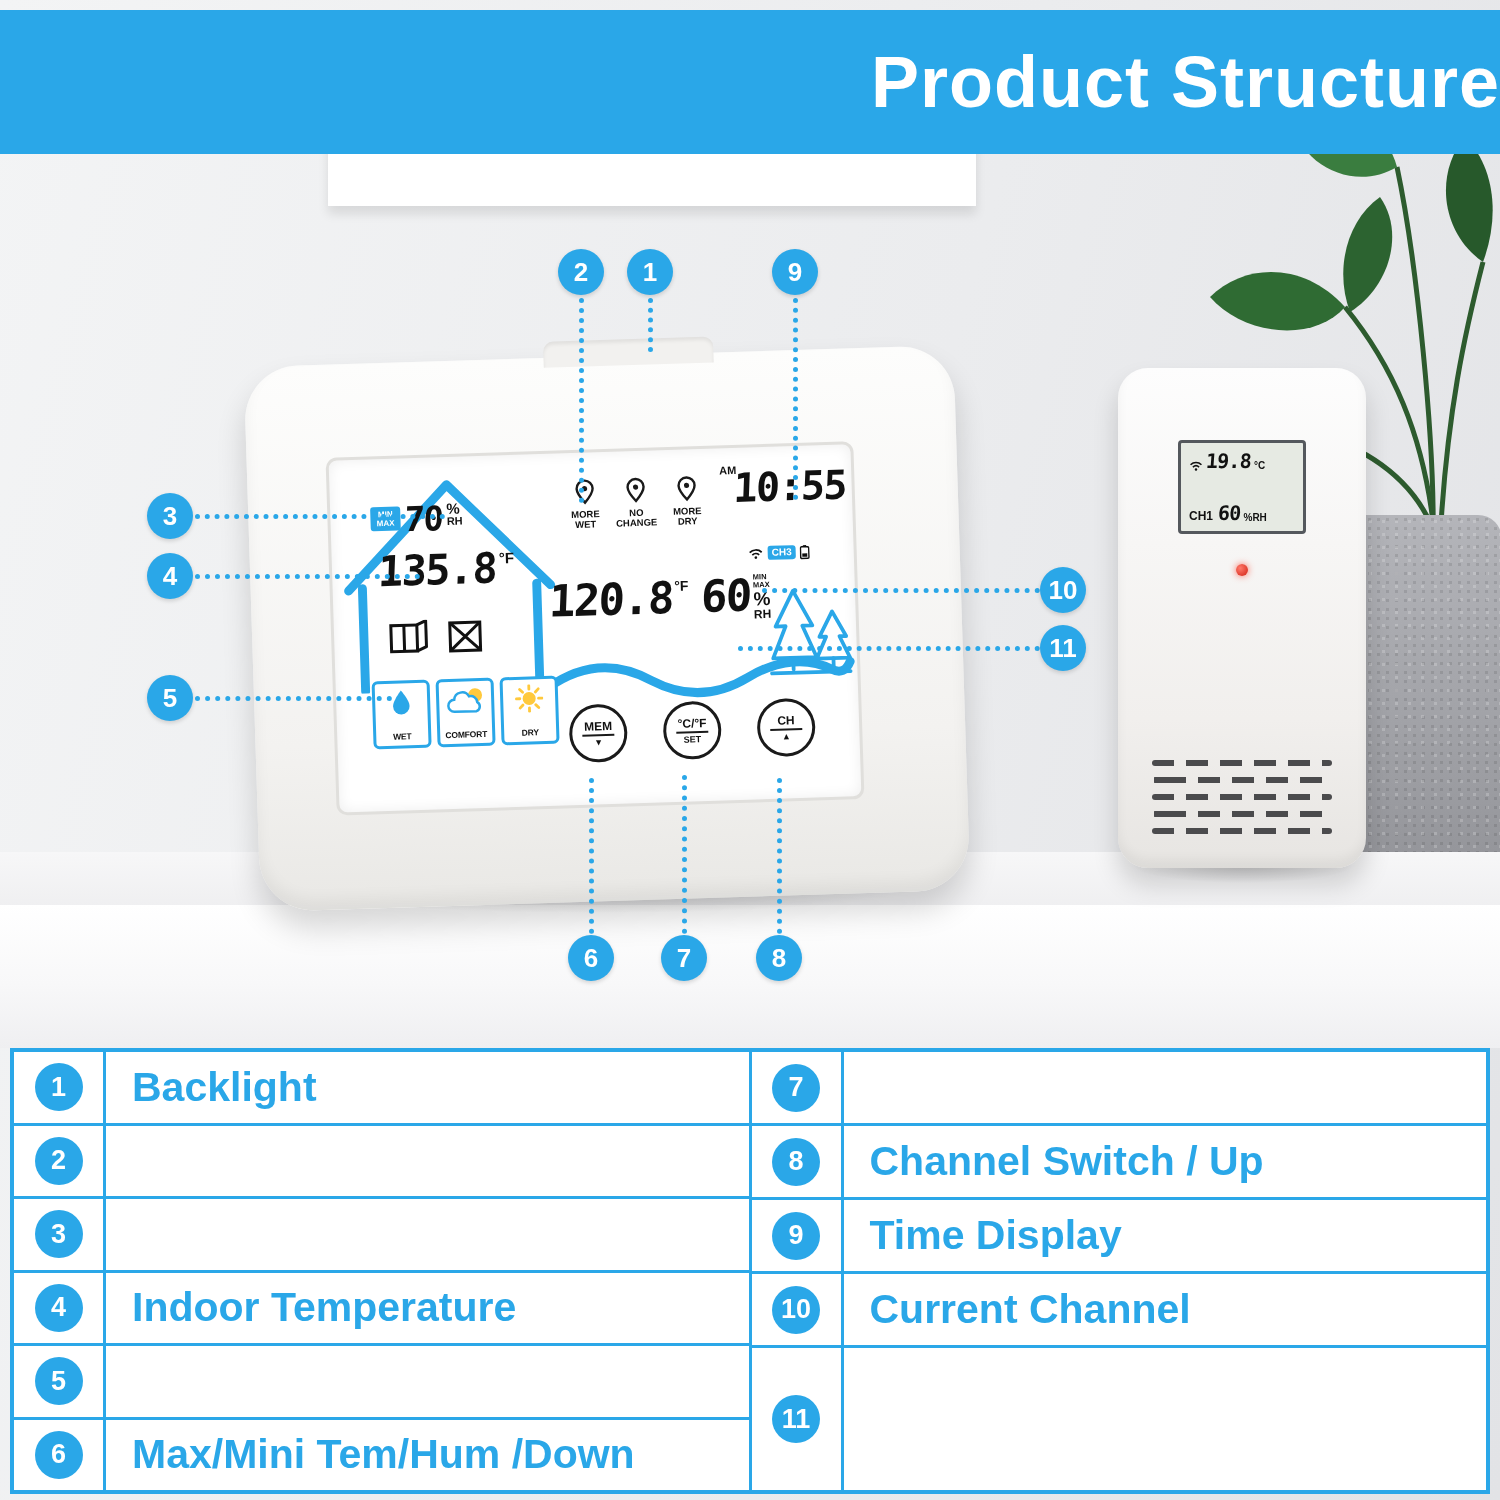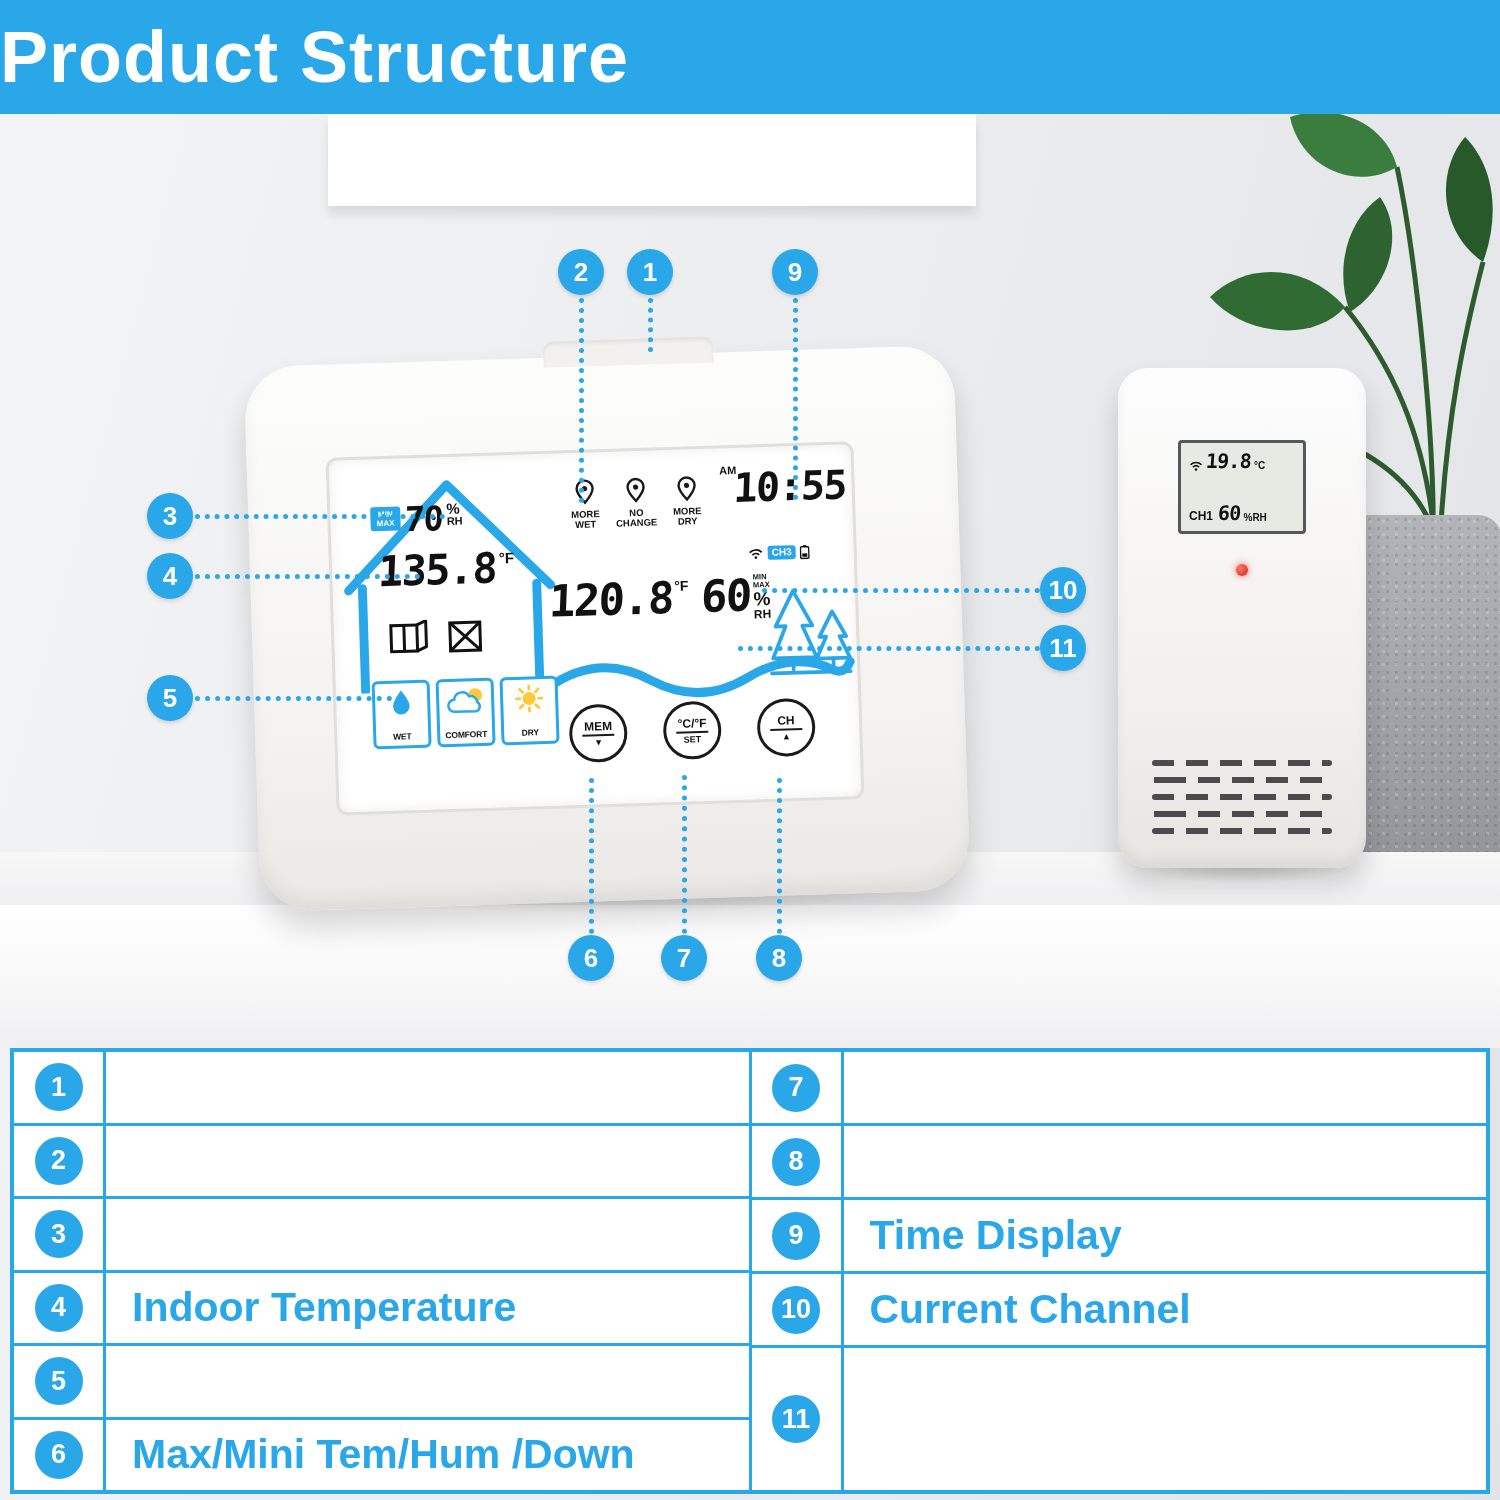--- a/index.html
+++ b/index.html
@@ -9,22 +9,22 @@
     --led:#E3341F;
     --ink:#111111;
   }
   *{box-sizing:border-box;margin:0;padding:0;}
   html,body{width:1500px;}
   body{font-family:"Liberation Sans", sans-serif;}
   .stage{position:relative;width:1500px;height:1500px;overflow:hidden;
     background:linear-gradient(105deg,#f3f4f5 0%,#ebecee 55%,#e2e3e6 100%);}
 
   
-  .banner{position:absolute;left:0;top:0;width:100%;height:114px;background:var(--banner);
-    display:flex;align-items:center;justify-content:flex-start;z-index:40;}
+  .banner{position:absolute;left:0;top:10px;width:100%;height:144px;background:var(--banner);
+    display:flex;align-items:center;justify-content:flex-end;z-index:40;}
   .banner h1{color:#fff;font-size:72px;font-weight:bold;letter-spacing:1px;}
 
   
   .frame{position:absolute;left:328px;top:114px;width:648px;height:92px;background:#ffffff;
     box-shadow:0 8px 10px rgba(0,0,0,.10);z-index:1;}
   .plant{position:absolute;left:1185px;top:112px;width:315px;height:430px;z-index:2;}
   .pot{position:absolute;left:1338px;top:515px;width:164px;height:395px;z-index:3;
     border-radius:24px 24px 42px 42px;
     background-image:
       radial-gradient(circle, rgba(255,255,255,.20) 0 1.5px, transparent 1.6px),
@@ -384,20 +384,21 @@
   <header class="banner">
     <h1>Product Structure</h1>
   </header>
 
   <div class="legend">
     <div class="lcol left">
       <div class="lrow">
         <div class="lnum-cell">
             <div class="lnum">1</div>
           </div>
+        <div class="llabel">Backlight</div>
       </div>
       <div class="lrow">
         <div class="lnum-cell">
             <div class="lnum">2</div>
           </div>
       </div>
       <div class="lrow">
         <div class="lnum-cell">
             <div class="lnum">3</div>
           </div>
@@ -423,20 +424,21 @@
     <div class="lcol">
       <div class="lrow">
         <div class="lnum-cell">
             <div class="lnum">7</div>
           </div>
       </div>
       <div class="lrow">
         <div class="lnum-cell">
             <div class="lnum">8</div>
           </div>
+        <div class="llabel">Channel Switch / Up</div>
       </div>
       <div class="lrow">
         <div class="lnum-cell">
             <div class="lnum">9</div>
           </div>
         <div class="llabel">Time Display</div>
       </div>
       <div class="lrow">
         <div class="lnum-cell">
             <div class="lnum">10</div>

